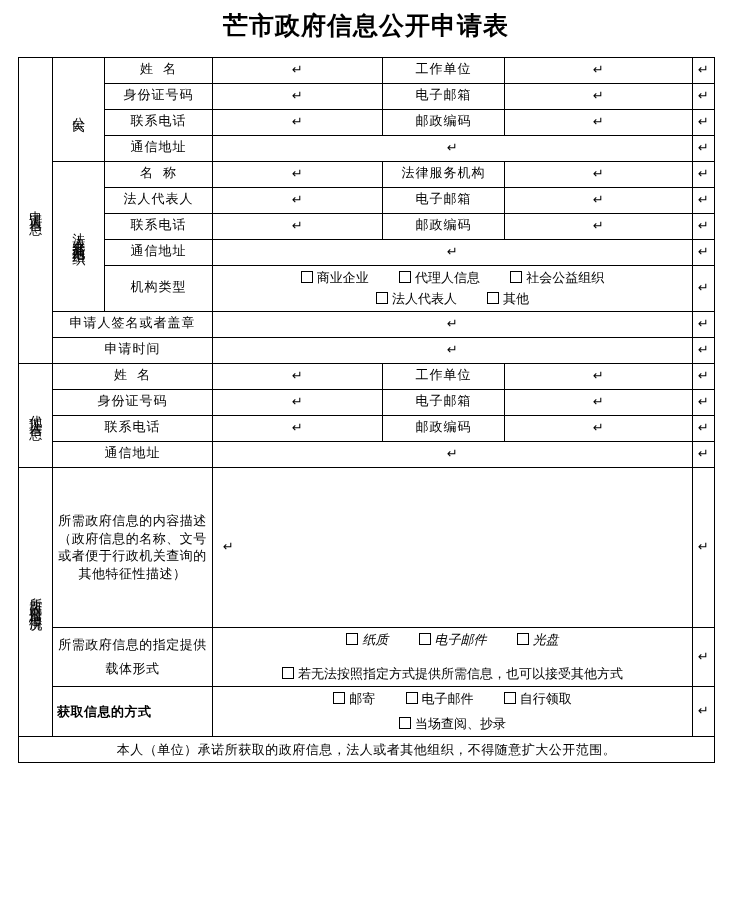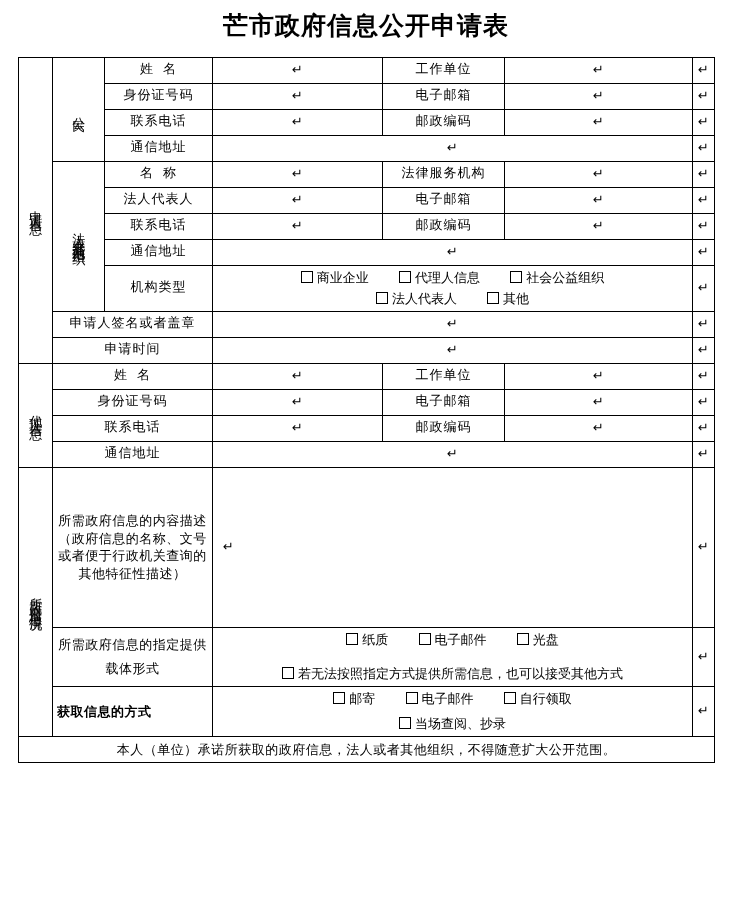--- a/index.html
+++ b/index.html
@@ -261,21 +261,21 @@
         <td class="vert" rowspan="3">
           <span class="vtext">所需政府信息情况</span>
         </td>
         <td class="desc-cell" colspan="2" style="width:160px;height:160px;">所需政府信息的内容描述（政府信息的名称、文号或者便于行政机关查询的其他特征性描述）</td>
         <td class="blank" colspan="3" style="text-align:left;padding-left:10px;">↵</td>
         <td class="blank">↵</td>
       </tr>
       <tr>
         <td class="desc-cell" colspan="2" style="text-align:center;line-height:1.8;">所需政府信息的指定提供载体形式</td>
         <td class="cbrow" colspan="3">
-          <div style="margin-bottom:17px;">
+          <div style="margin-bottom:17px;font-style:italic;">
             <span class="cbitem"><span class="cb"></span><span>纸质</span></span>
             <span class="cbitem"><span class="cb"></span><span>电子邮件</span></span>
             <span class="cbitem"><span class="cb"></span><span>光盘</span></span>
           </div>
           <div>
             <span class="cbitem"><span class="cb"></span><span>若无法按照指定方式提供所需信息，也可以接受其他方式</span></span>
           </div>
         </td>
         <td class="blank">↵</td>
       </tr>

